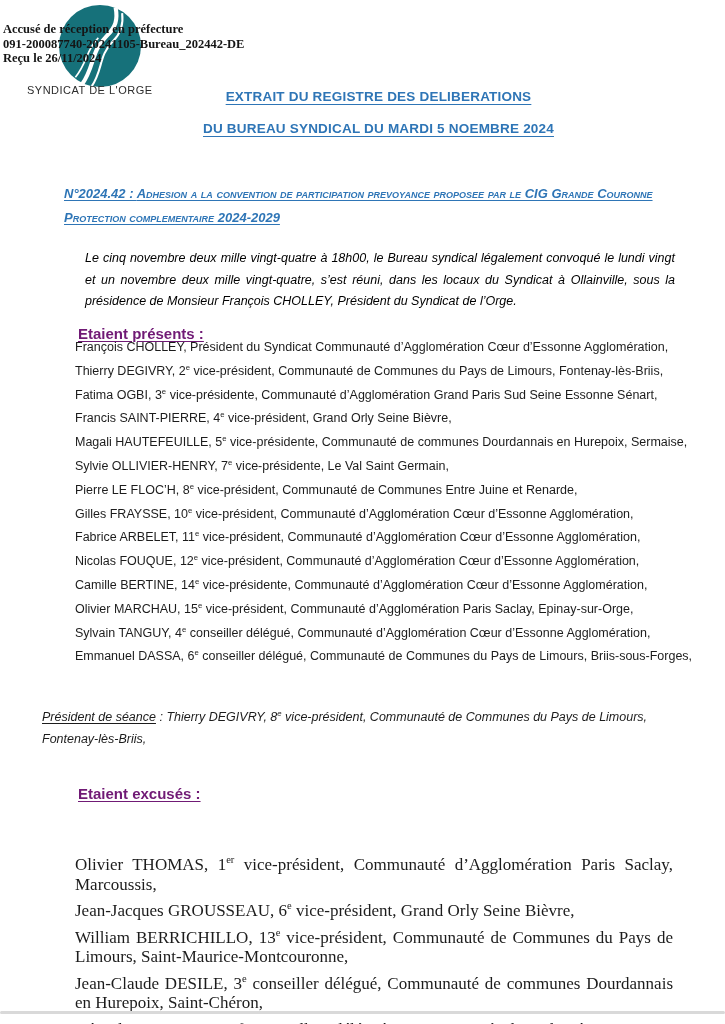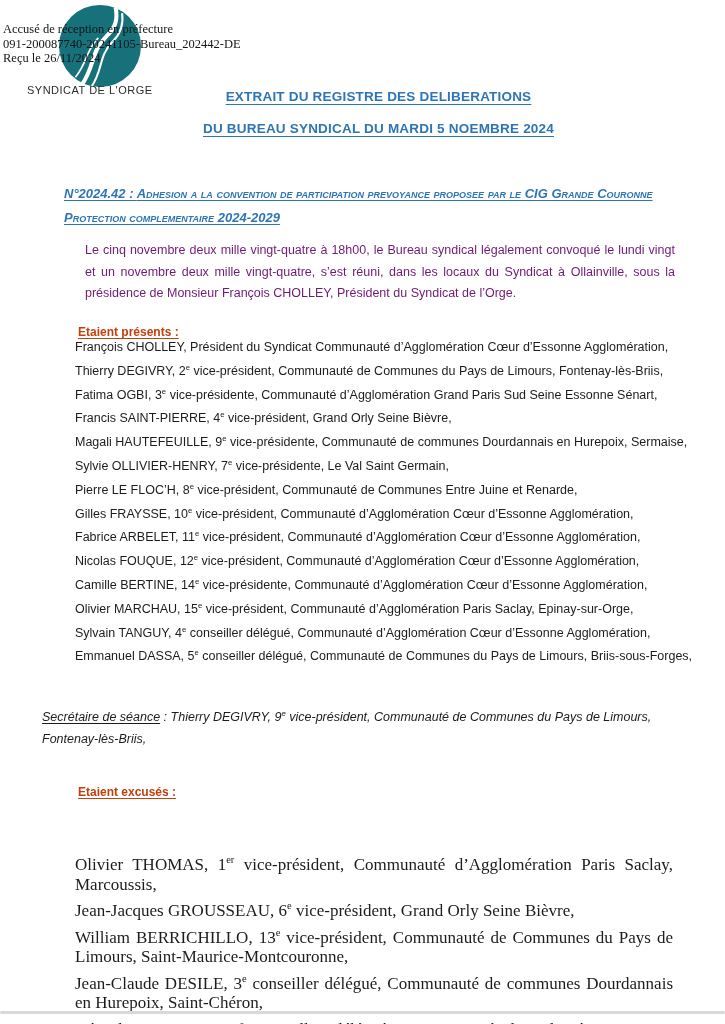--- a/index.html
+++ b/index.html
@@ -16,20 +16,21 @@
   
   .stamp {
     position: absolute;
     left: 3px; top: 22px;
     z-index: 3;
     font-family: "Liberation Serif", serif;
     font-size: 12.5px;
     line-height: 14.5px;
     color: #151515;
     white-space: nowrap;
+    font-weight: bold;
   }
   
   .logo-circle { position: absolute; left: 59px; top: 5px; width: 82px; height: 82px; z-index: 1; }
   .logo-name {
     position: absolute; left: 27px; top: 84px; z-index: 2;
     font-size: 11px; font-weight: normal; letter-spacing: 0.5px; color: #2c2c2c;
     white-space: nowrap;
   }
   
   .title-line {
@@ -48,31 +49,32 @@
     position: absolute; left: 64px; top: 182px; width: 604px;
     color: var(--accent, #2e75b6);
     font-size: 13px; font-weight: bold; font-style: italic;
     font-variant: small-caps;
     line-height: 24px;
     text-decoration: underline;
     text-underline-offset: 2px;
   }
   
   .intro {
-    position: absolute; left: 85px; top: 240px; width: 590px;
+    position: absolute; left: 85px; top: 248px; width: 590px;
     font-size: 12.5px; line-height: 21.5px;
     text-align: justify;
-    color: #701a75;
+    color: #000000;
+    font-style: italic;
   }
   .section-heading {
     position: absolute; left: 42px;
-    font-size: 12px; font-weight: bold;
+    font-size: 15px; font-weight: bold;
     text-decoration: underline;
     text-underline-offset: 2px;
-    color: #c2410c;
+    color: #701a75;
     white-space: nowrap;
     padding-left: 36px;
   }
   .h-presents { top: 325px; }
   .h-excused  { top: 785px; text-align: right; }
   .present-list {
     position: absolute; left: 75px; top: 336px; width: 645px;
     font-size: 12.5px; color: #1c1c1c;
   }
   .present-list .row { line-height: 23.8px; white-space: nowrap; }
@@ -128,43 +130,43 @@
   <div class="present-list">
 
       <div class="row"><span>François CHOLLEY, Président du Syndicat Communauté d’Agglomération Cœur d’Essonne Agglomération,</span><sup></sup><span></span></div>
 
       <div class="row"><span>Thierry DEGIVRY, 2</span><sup>e</sup><span> vice-président, Communauté de Communes du Pays de Limours, Fontenay-lès-Briis,</span></div>
 
       <div class="row"><span>Fatima OGBI, 3</span><sup>e</sup><span> vice-présidente, Communauté d’Agglomération Grand Paris Sud Seine Essonne Sénart,</span></div>
 
       <div class="row"><span>Francis SAINT-PIERRE, 4</span><sup>e</sup><span> vice-président, Grand Orly Seine Bièvre,</span></div>
 
-      <div class="row"><span>Magali HAUTEFEUILLE, 9</span><sup>e</sup><span> vice-présidente, Communauté de communes Dourdannais en Hurepoix, Sermaise,</span></div>
+      <div class="row"><span>Magali HAUTEFEUILLE, 5</span><sup>e</sup><span> vice-présidente, Communauté de communes Dourdannais en Hurepoix, Sermaise,</span></div>
 
       <div class="row"><span>Sylvie OLLIVIER-HENRY, 7</span><sup>e</sup><span> vice-présidente, Le Val Saint Germain,</span></div>
 
       <div class="row"><span>Pierre LE FLOC’H, 8</span><sup>e</sup><span> vice-président, Communauté de Communes Entre Juine et Renarde,</span></div>
 
       <div class="row"><span>Gilles FRAYSSE, 10</span><sup>e</sup><span> vice-président, Communauté d’Agglomération Cœur d’Essonne Agglomération,</span></div>
 
       <div class="row"><span>Fabrice ARBELET, 11</span><sup>e</sup><span> vice-président, Communauté d’Agglomération Cœur d’Essonne Agglomération,</span></div>
 
       <div class="row"><span>Nicolas FOUQUE, 12</span><sup>e</sup><span> vice-président, Communauté d’Agglomération Cœur d’Essonne Agglomération,</span></div>
 
       <div class="row"><span>Camille BERTINE, 14</span><sup>e</sup><span> vice-présidente, Communauté d’Agglomération Cœur d’Essonne Agglomération,</span></div>
 
       <div class="row"><span>Olivier MARCHAU, 15</span><sup>e</sup><span> vice-président, Communauté d’Agglomération Paris Saclay, Epinay-sur-Orge,</span></div>
 
       <div class="row"><span>Sylvain TANGUY, 4</span><sup>e</sup><span> conseiller délégué, Communauté d’Agglomération Cœur d’Essonne Agglomération,</span></div>
 
-      <div class="row"><span>Emmanuel DASSA, 5</span><sup>e</sup><span> conseiller délégué, Communauté de Communes du Pays de Limours, Briis-sous-Forges,</span></div>
+      <div class="row"><span>Emmanuel DASSA, 6</span><sup>e</sup><span> conseiller délégué, Communauté de Communes du Pays de Limours, Briis-sous-Forges,</span></div>
     </div>
 
   <div class="secretary">
-    <span class="label">Secrétaire de séance</span><span> : Thierry DEGIVRY, 9</span><sup>e</sup><span> vice-président, Communauté de Communes du Pays de Limours, Fontenay-lès-Briis,</span>
+    <span class="label">Président de séance</span><span> : Thierry DEGIVRY, 8</span><sup>e</sup><span> vice-président, Communauté de Communes du Pays de Limours, Fontenay-lès-Briis,</span>
   </div>
 
   <div class="section-heading h-excused">Etaient excusés :</div>
   <div class="excused-list">
 
       <div class="row"><span>Olivier THOMAS, 1</span><sup>er</sup><span> vice-président, Communauté d’Agglomération Paris Saclay, Marcoussis,</span></div>
 
       <div class="row"><span>Jean-Jacques GROUSSEAU, 6</span><sup>e</sup><span> vice-président, Grand Orly Seine Bièvre,</span></div>
 
       <div class="row"><span>William BERRICHILLO, 13</span><sup>e</sup><span> vice-président, Communauté de Communes du Pays de Limours, Saint-Maurice-Montcouronne,</span></div>

